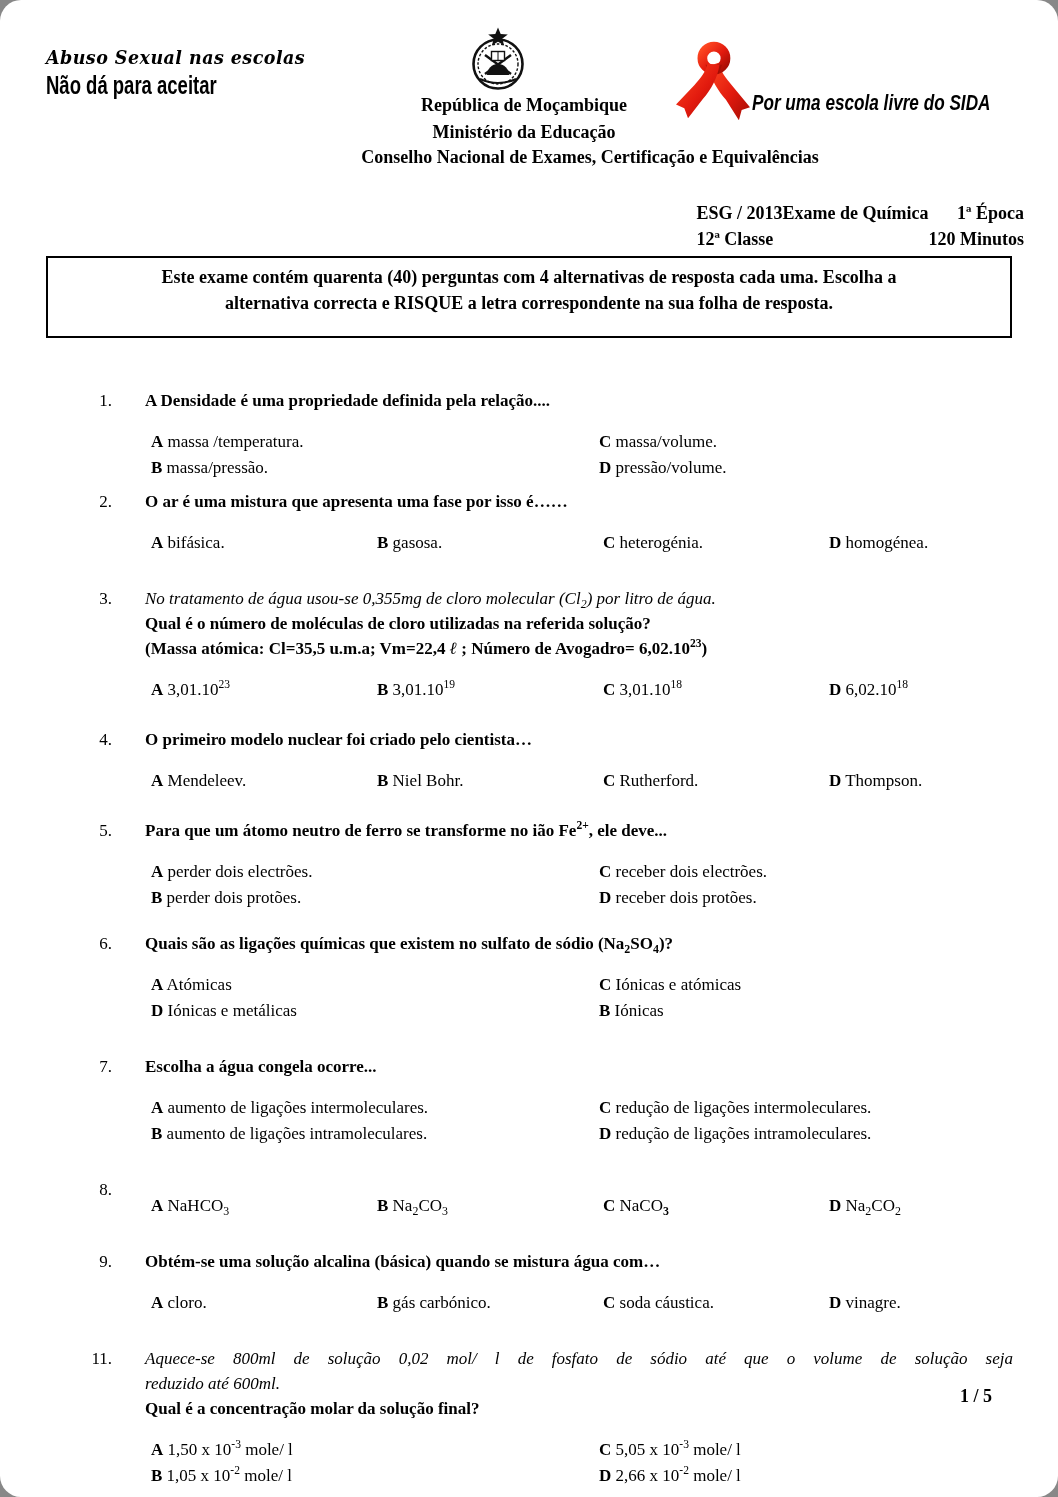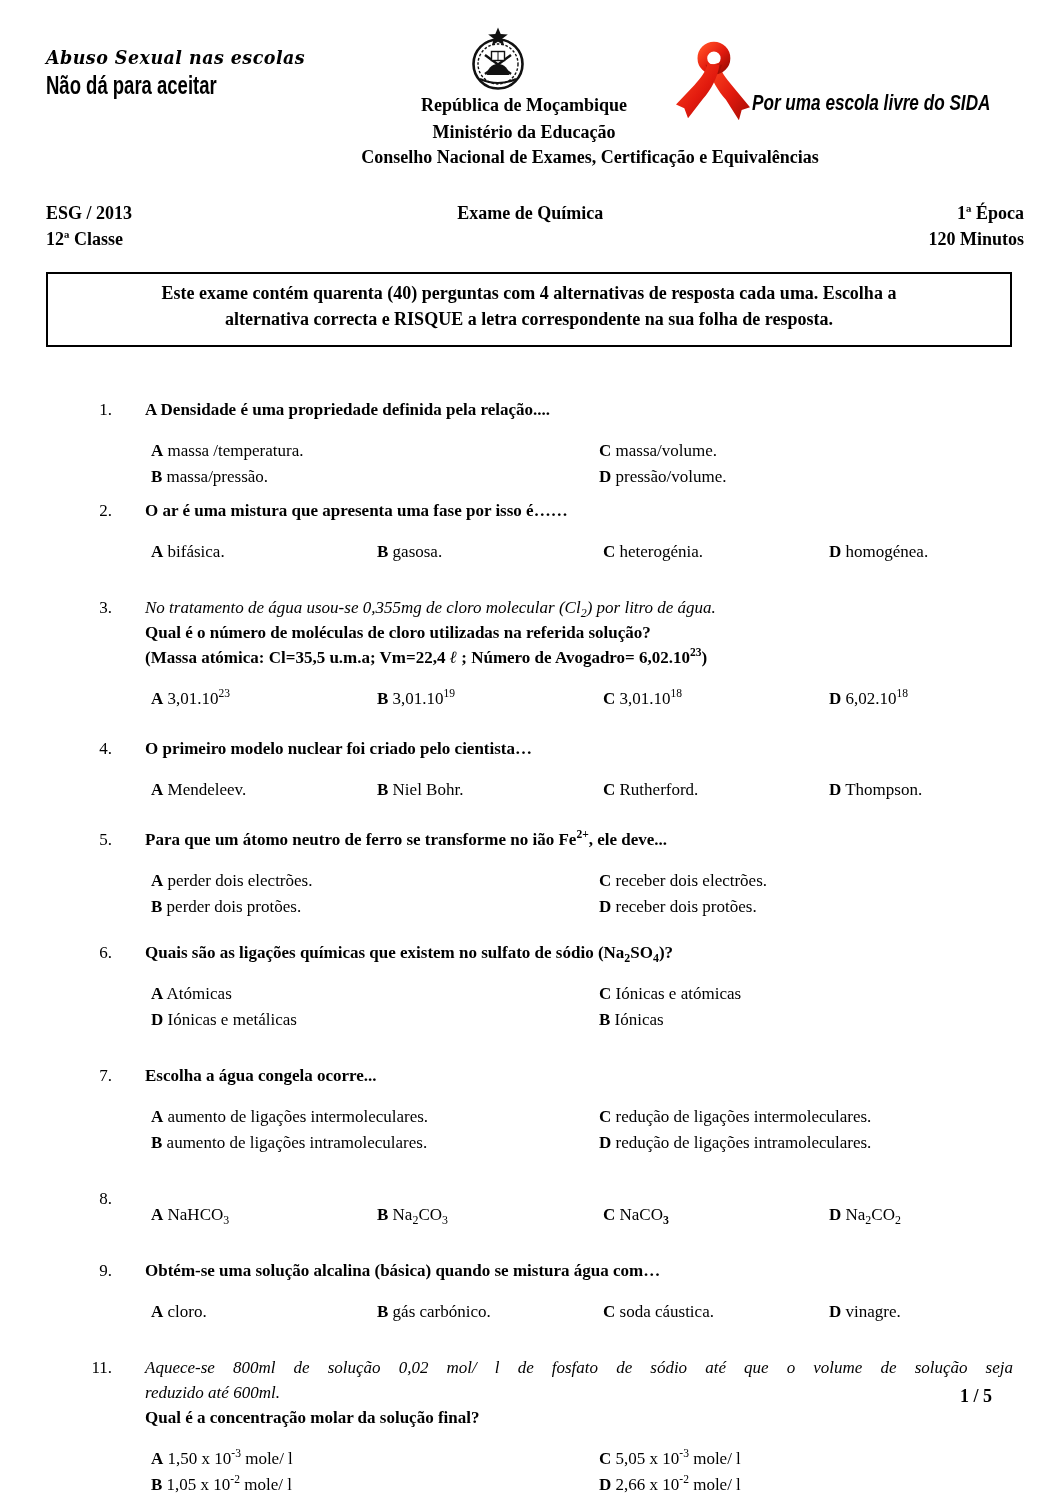--- a/index.html
+++ b/index.html
@@ -4,20 +4,21 @@
 <style>
   html,body{margin:0;padding:0;background:#888;}
   .page{
     position:relative;
     width:1058px;height:1497px;
     margin:0 auto;
     background:#ffffff;
     font-family:"Liberation Serif",serif;
     color:#000;
     overflow:hidden;
+    border-radius:21px;
   }
   
   .header{position:relative;height:196px;}
   .campaign{position:absolute;left:46px;top:46px;}
   .campaign-script{
     font-family:"DejaVu Serif",serif;font-style:italic;font-weight:bold;
     font-size:19px;letter-spacing:.5px;display:inline-block;transform:scaleX(.92);transform-origin:0 50%;
   }
   .campaign-bold{
     font-family:"Liberation Sans",sans-serif;font-weight:bold;font-size:25px;
@@ -35,30 +36,30 @@
   }
   .ribbon{position:absolute;left:676px;top:40px;width:74px;height:90px;}
   .aids-slogan{
     position:absolute;left:752px;top:90px;
     font-family:"Liberation Sans",sans-serif;font-weight:bold;font-style:italic;
     font-size:22px;white-space:nowrap;
     display:inline-block;transform:scaleX(.78);transform-origin:0 50%;
   }
   
   .meta{
-    display:flex;justify-content:space-between;align-items:flex-start;
+    display:flex;justify-content:flex-end;align-items:flex-start;
     padding:4px 34px 0 46px;font-weight:bold;font-size:18px;line-height:26px;
   }
   .meta-center{text-align:center;}
   .meta-right{text-align:right;}
   
   .instructions{
-    margin:20px 46px 0 46px;border:2px solid #000;
+    margin:4px 46px 0 46px;border:2px solid #000;
     text-align:center;font-weight:bold;font-size:18px;line-height:26px;
-    padding:6px 30px 13px 30px;
+    padding:6px 30px 20px 30px;
   }
   
   .questions{margin-top:50px;padding:0 45px 0 62px;}
   .question{display:grid;grid-template-columns:50px 1fr;column-gap:33px;margin-bottom:24px;}
   .qnum{text-align:right;font-size:17px;line-height:25px;}
   .qbody{min-width:0;}
   .stem{font-size:17px;line-height:25px;font-weight:bold;}
   .stem.italic{font-weight:normal;font-style:italic;}
   .stem.italic-justify{
     font-weight:normal;font-style:italic;

